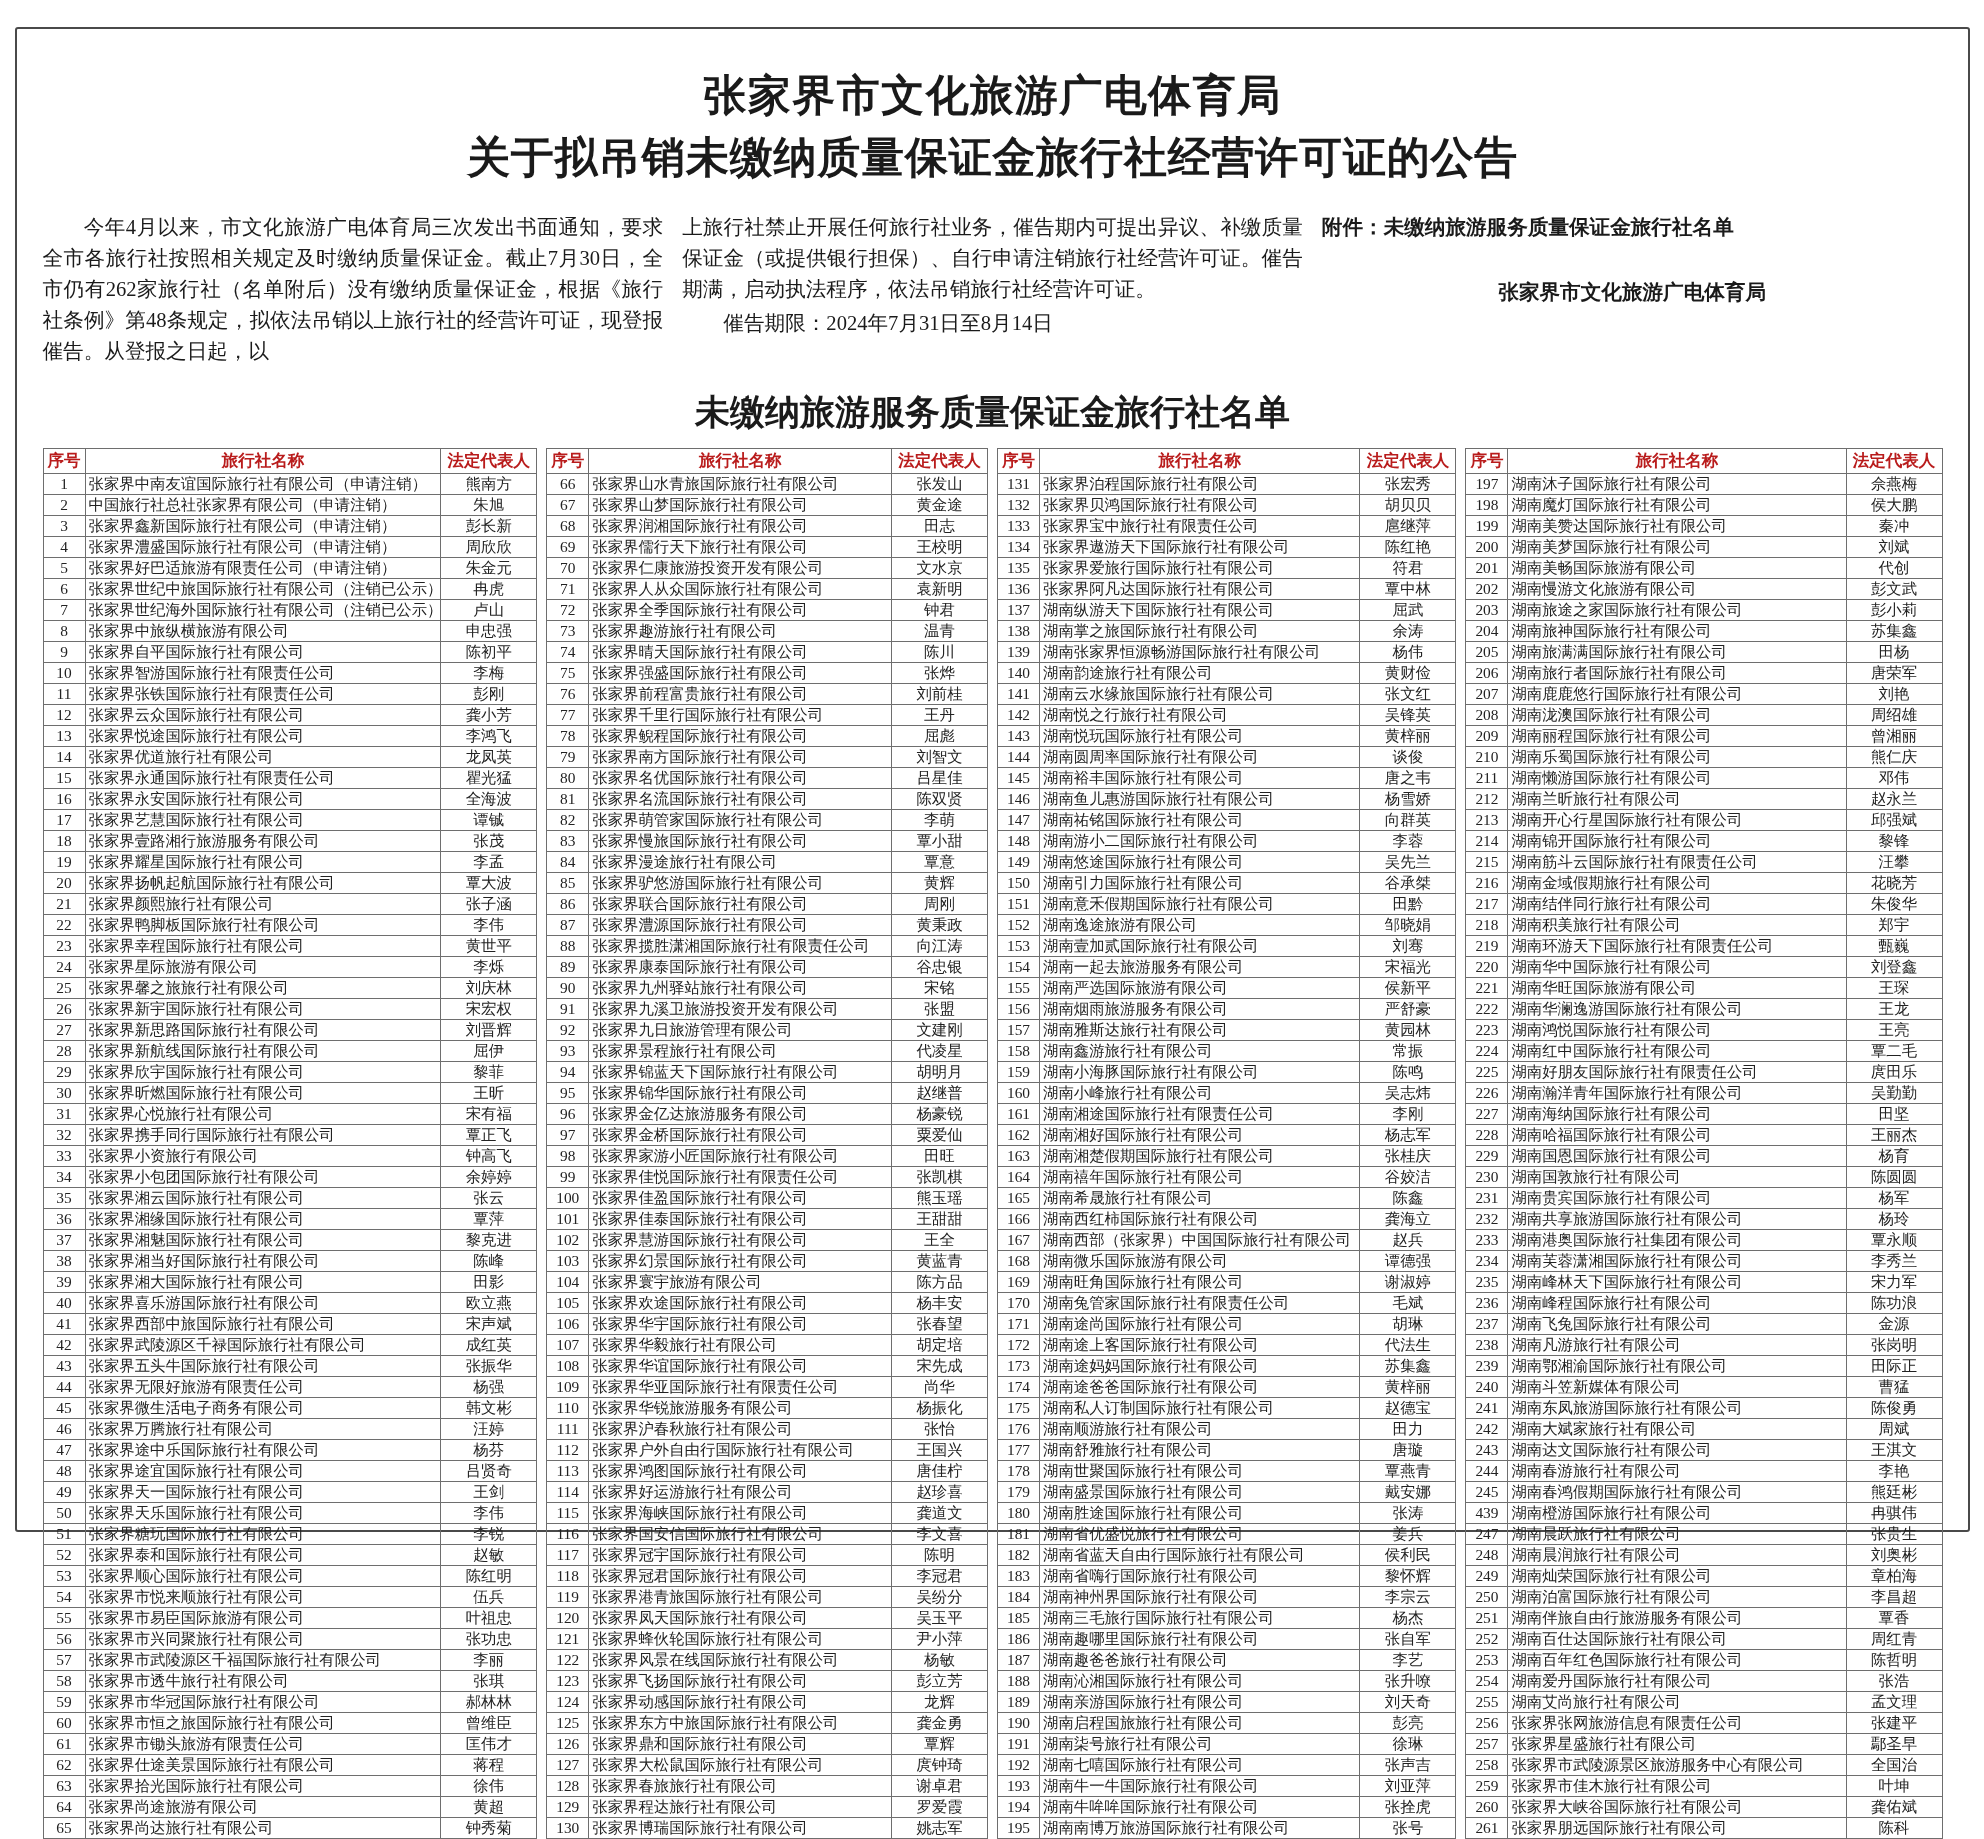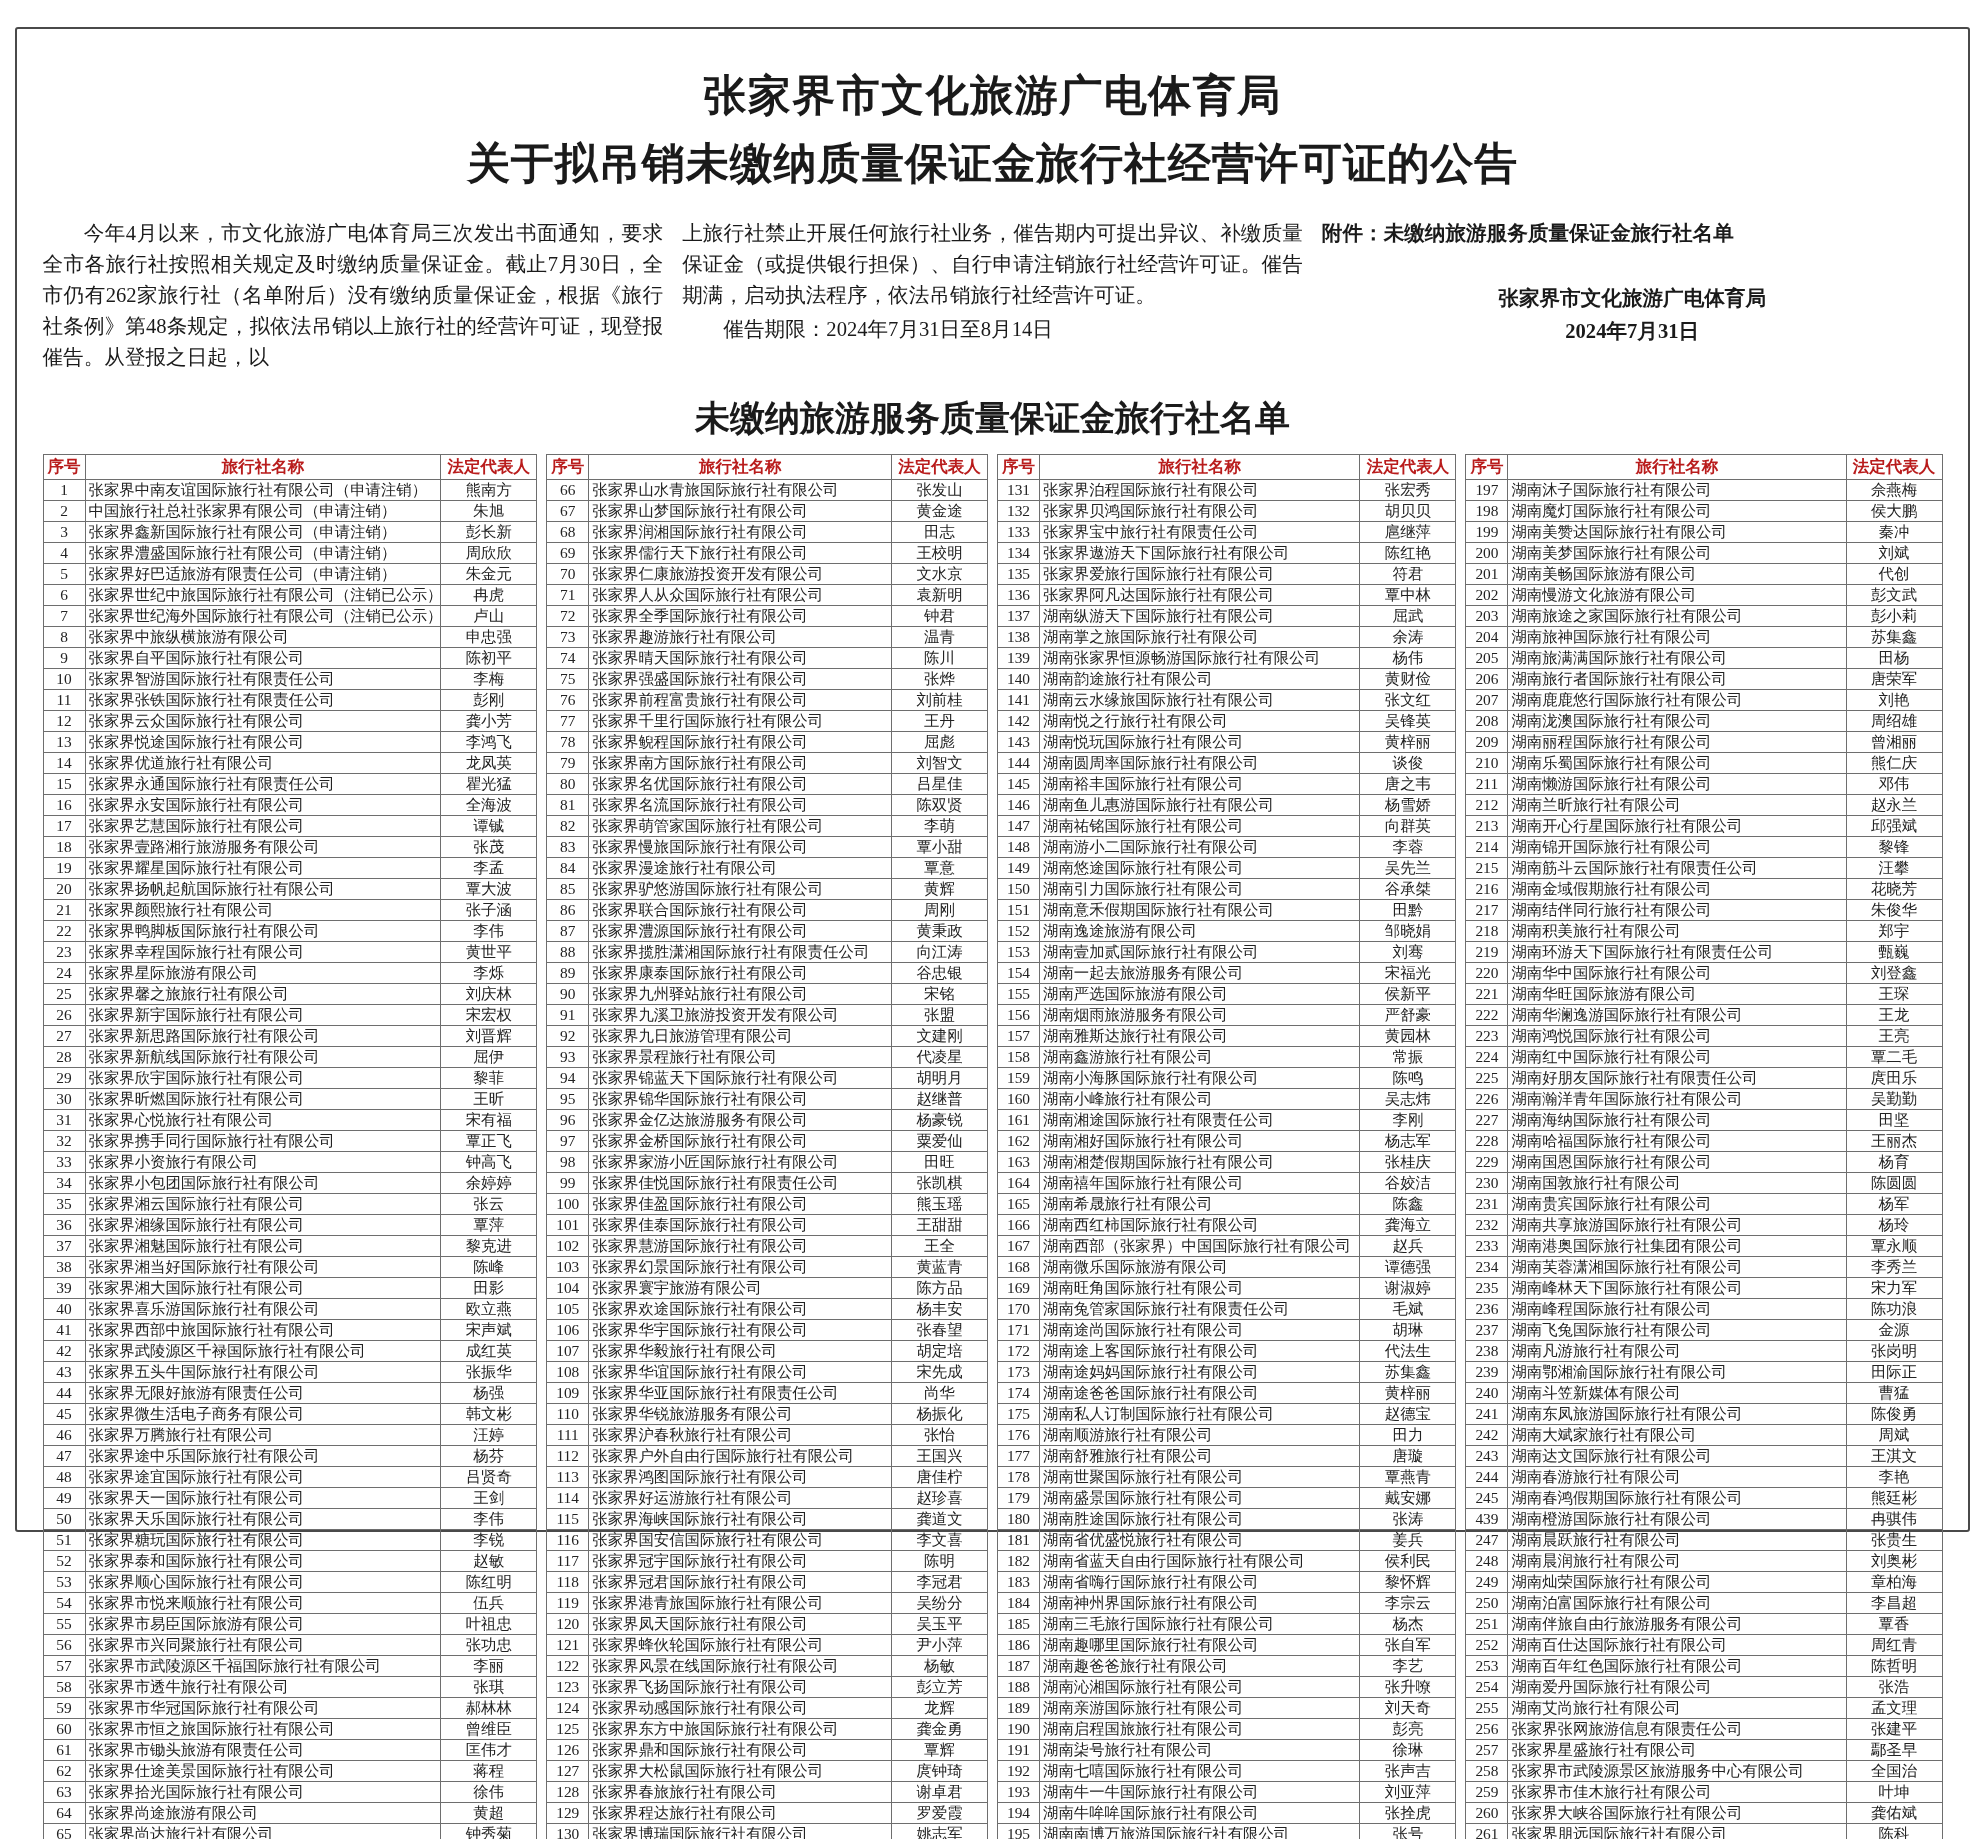--- a/index.html
+++ b/index.html
@@ -7,21 +7,21 @@
     width:1985px; height:1839px; position:relative;
     font-family:"Liberation Serif","DejaVu Serif",serif;
     color:#1a1a1a;
   }
   .page {
     position:absolute; top:27px; left:15px; width:1955px; height:1505px;
     box-sizing:border-box; border:2.3px solid #4a4a4a; border-radius:3px;
     padding:19.5px 25.5px 0 25.5px; background:#fff;
   }
   .title1 { text-align:center; font-size:43px; font-weight:bold; margin:18px 0 0 0; letter-spacing:1.5px; }
-  .title2 { text-align:center; font-size:43px; font-weight:bold; margin:10px 0 0 0; letter-spacing:0.8px; }
+  .title2 { text-align:center; font-size:43px; font-weight:bold; margin:4px 0 0 0; letter-spacing:0.8px; }
   .intro { display:flex; gap:19px; margin-top:25.5px; font-size:20.6px; line-height:1.5; }
   .intro .icol { flex:1; min-width:0; }
   .intro p { margin:0; text-align:justify; }
   .indent { text-indent:2em; }
   .deadline { text-indent:2em; margin-top:3px !important; }
   .attachment { text-align:left;font-weight:bold; }
   .issuer-block { margin-top:33px; text-align:center; font-weight:bold; }
   .issuer-block div { line-height:1.6; }
   .list-title { text-align:center; font-size:35px; font-weight:bold; margin:22.5px 0 12px 0; }
   .tables { display:flex; gap:9px; align-items:flex-start; }
@@ -54,21 +54,20 @@
       <p class="indent">今年4月以来，市文化旅游广电体育局三次发出书面通知，要求全市各旅行社按照相关规定及时缴纳质量保证金。截止7月30日，全市仍有262家旅行社（名单附后）没有缴纳质量保证金，根据《旅行社条例》第48条规定，拟依法吊销以上旅行社的经营许可证，现登报催告。从登报之日起，以</p>
     </div>
     <div class="icol">
       <p>上旅行社禁止开展任何旅行社业务，催告期内可提出异议、补缴质量保证金（或提供银行担保）、自行申请注销旅行社经营许可证。催告期满，启动执法程序，依法吊销旅行社经营许可证。</p>
       <p class="deadline">催告期限：2024年7月31日至8月14日</p>
     </div>
     <div class="icol">
       <p class="attachment">附件：未缴纳旅游服务质量保证金旅行社名单</p>
       <div class="issuer-block">
         <div>张家界市文化旅游广电体育局</div>
-        <div>2024年7月31日</div>
       </div>
     </div>
   </div>
 
   <h2 class="list-title">未缴纳旅游服务质量保证金旅行社名单</h2>
 
   <div class="tables">
     <div class="tgroup1">
       <table>
         <colgroup>

